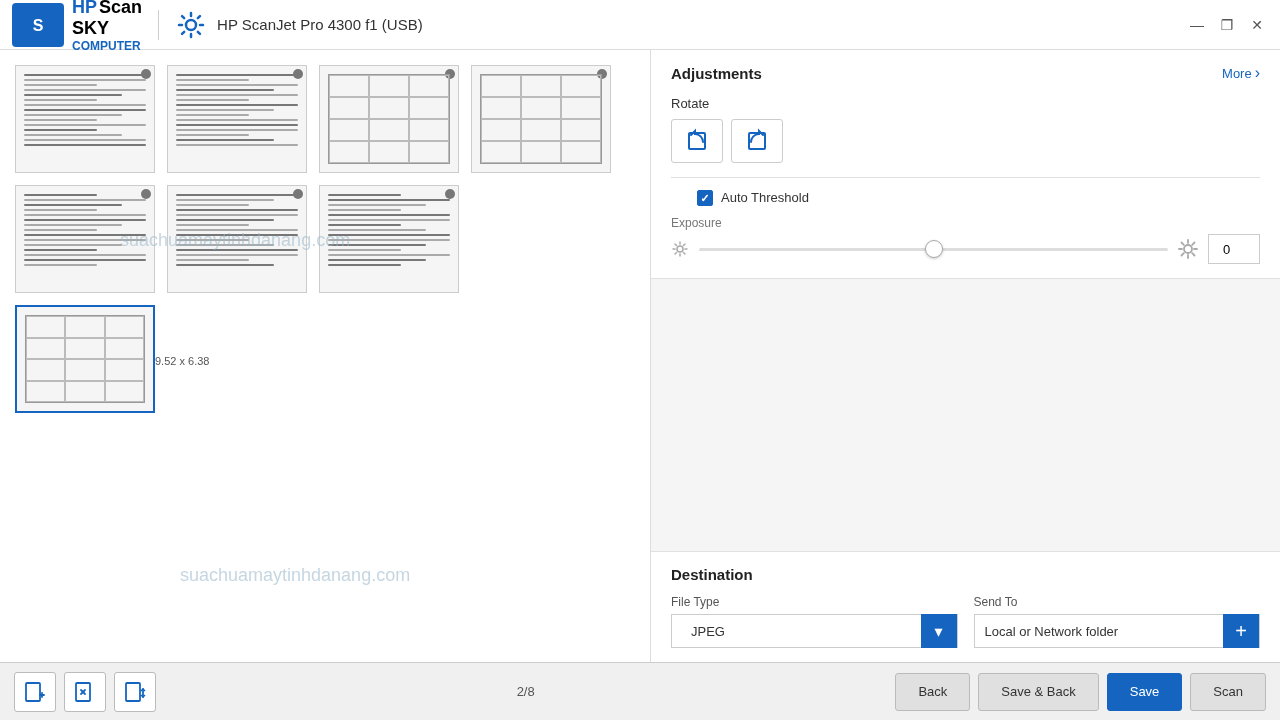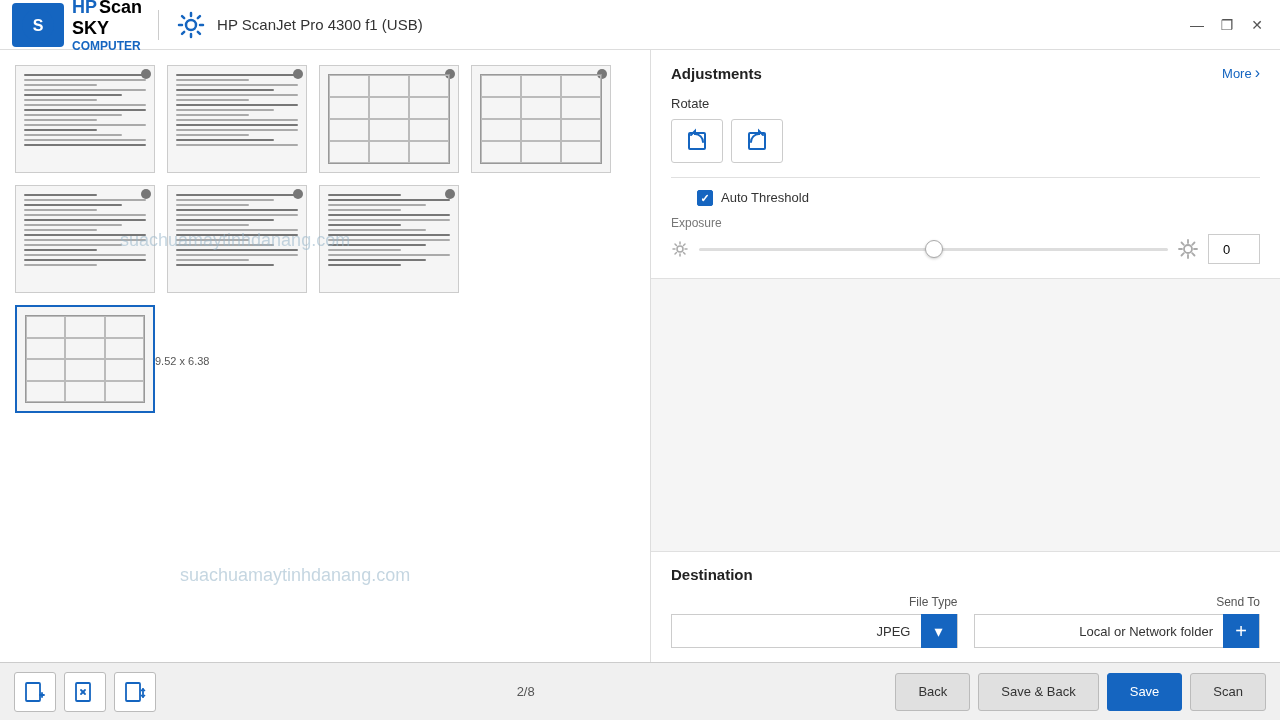--- a/index.html
+++ b/index.html
@@ -342,21 +342,20 @@
     }
     .destination-title {
       font-size: 15px;
       font-weight: 600;
       color: #222;
       margin-bottom: 12px;
     }
     .destination-row {
       display: flex;
       gap: 16px;
-      text-align: right;
     }
     .dest-group {
       display: flex;
       flex-direction: column;
       flex: 1;
     }
     .dest-group-label {
       font-size: 12px;
       color: #555;
       margin-bottom: 5px;

